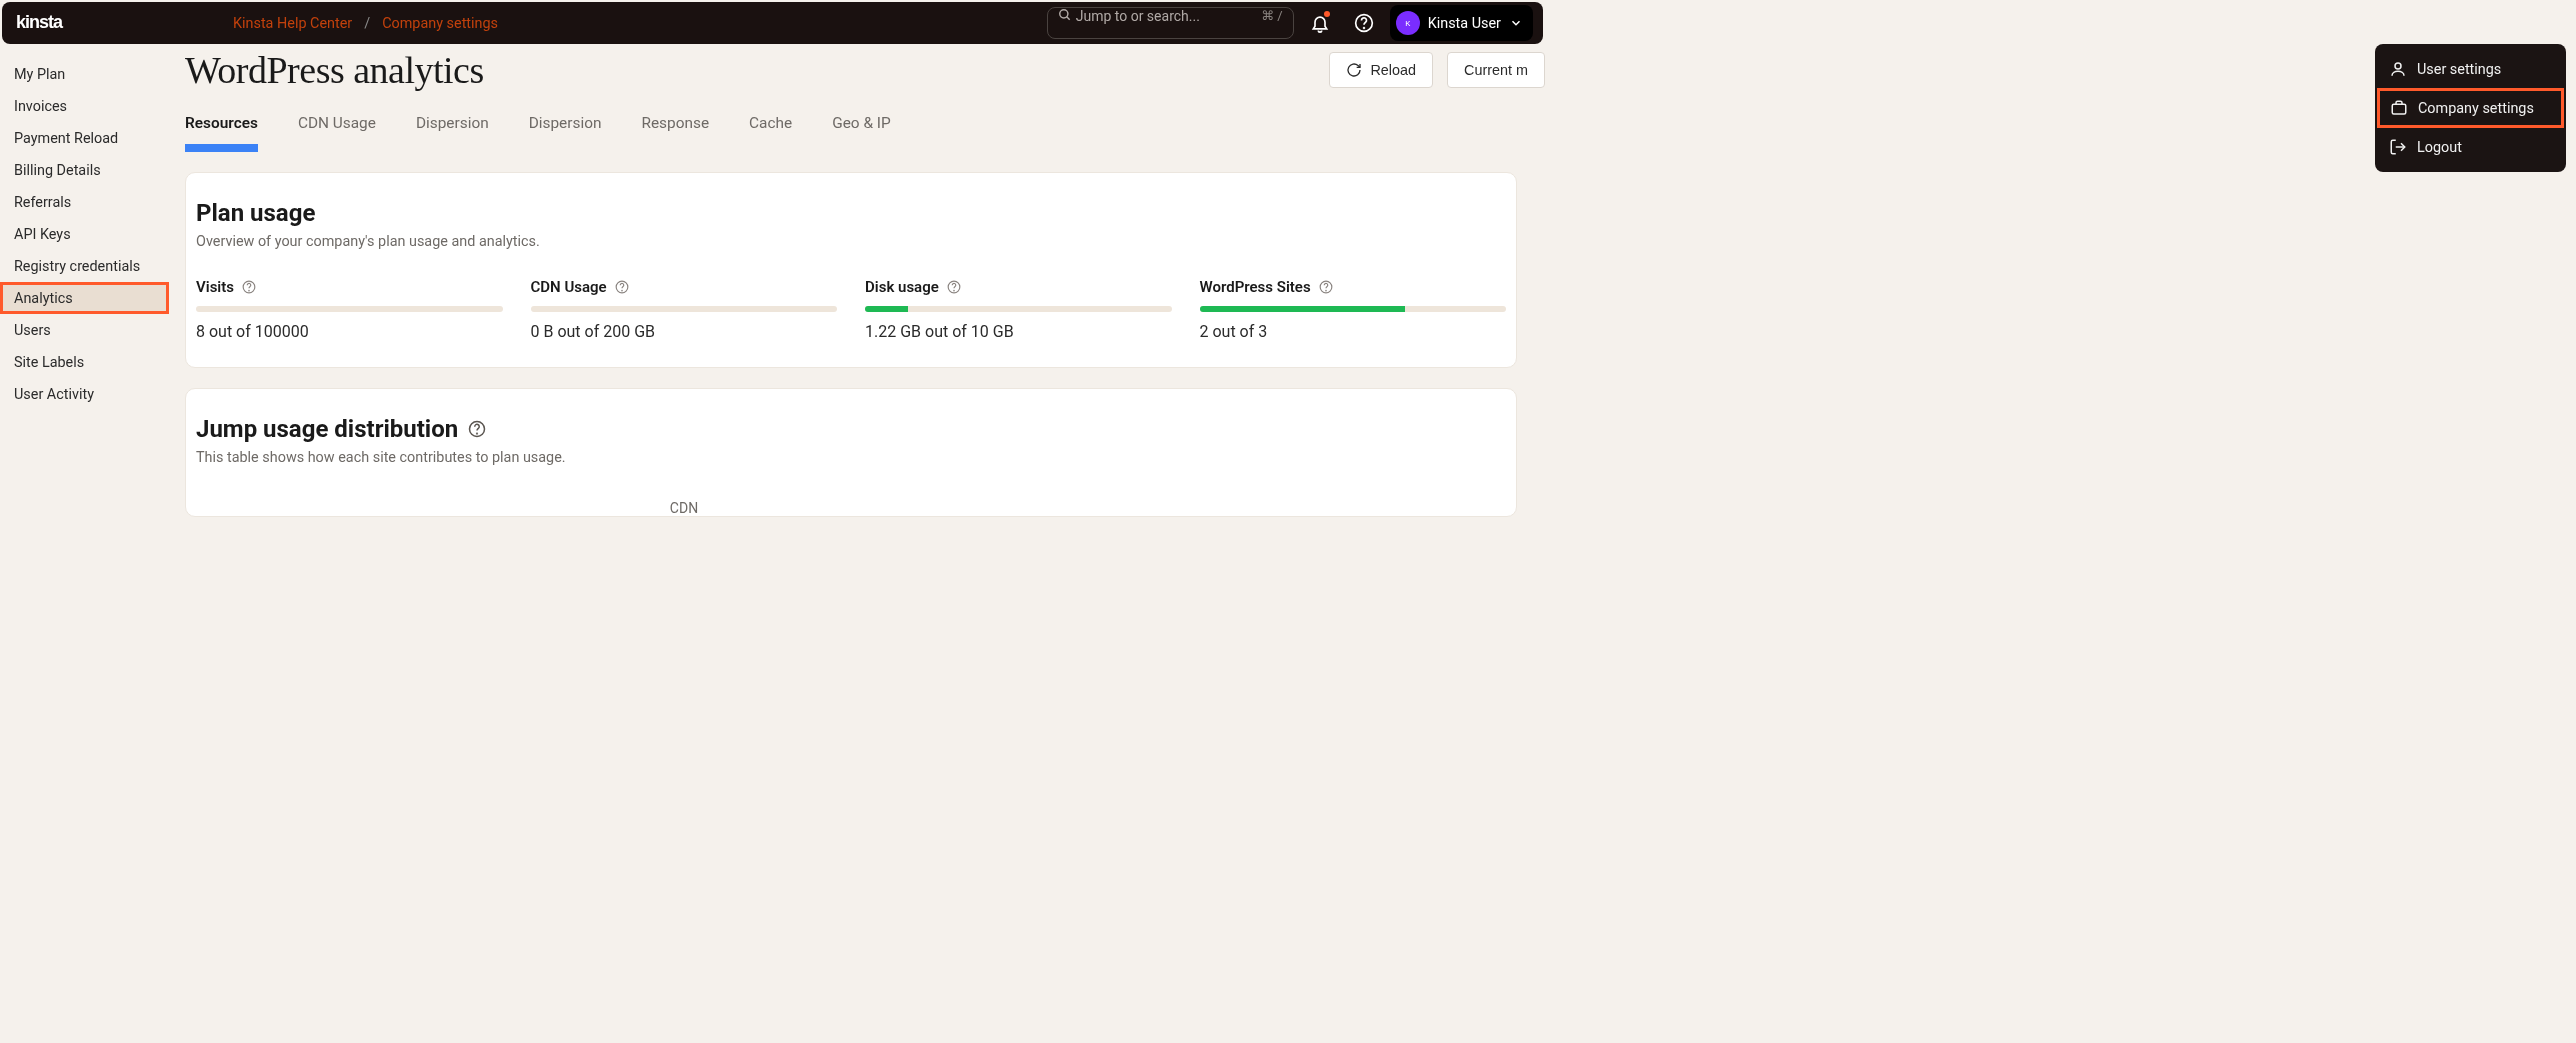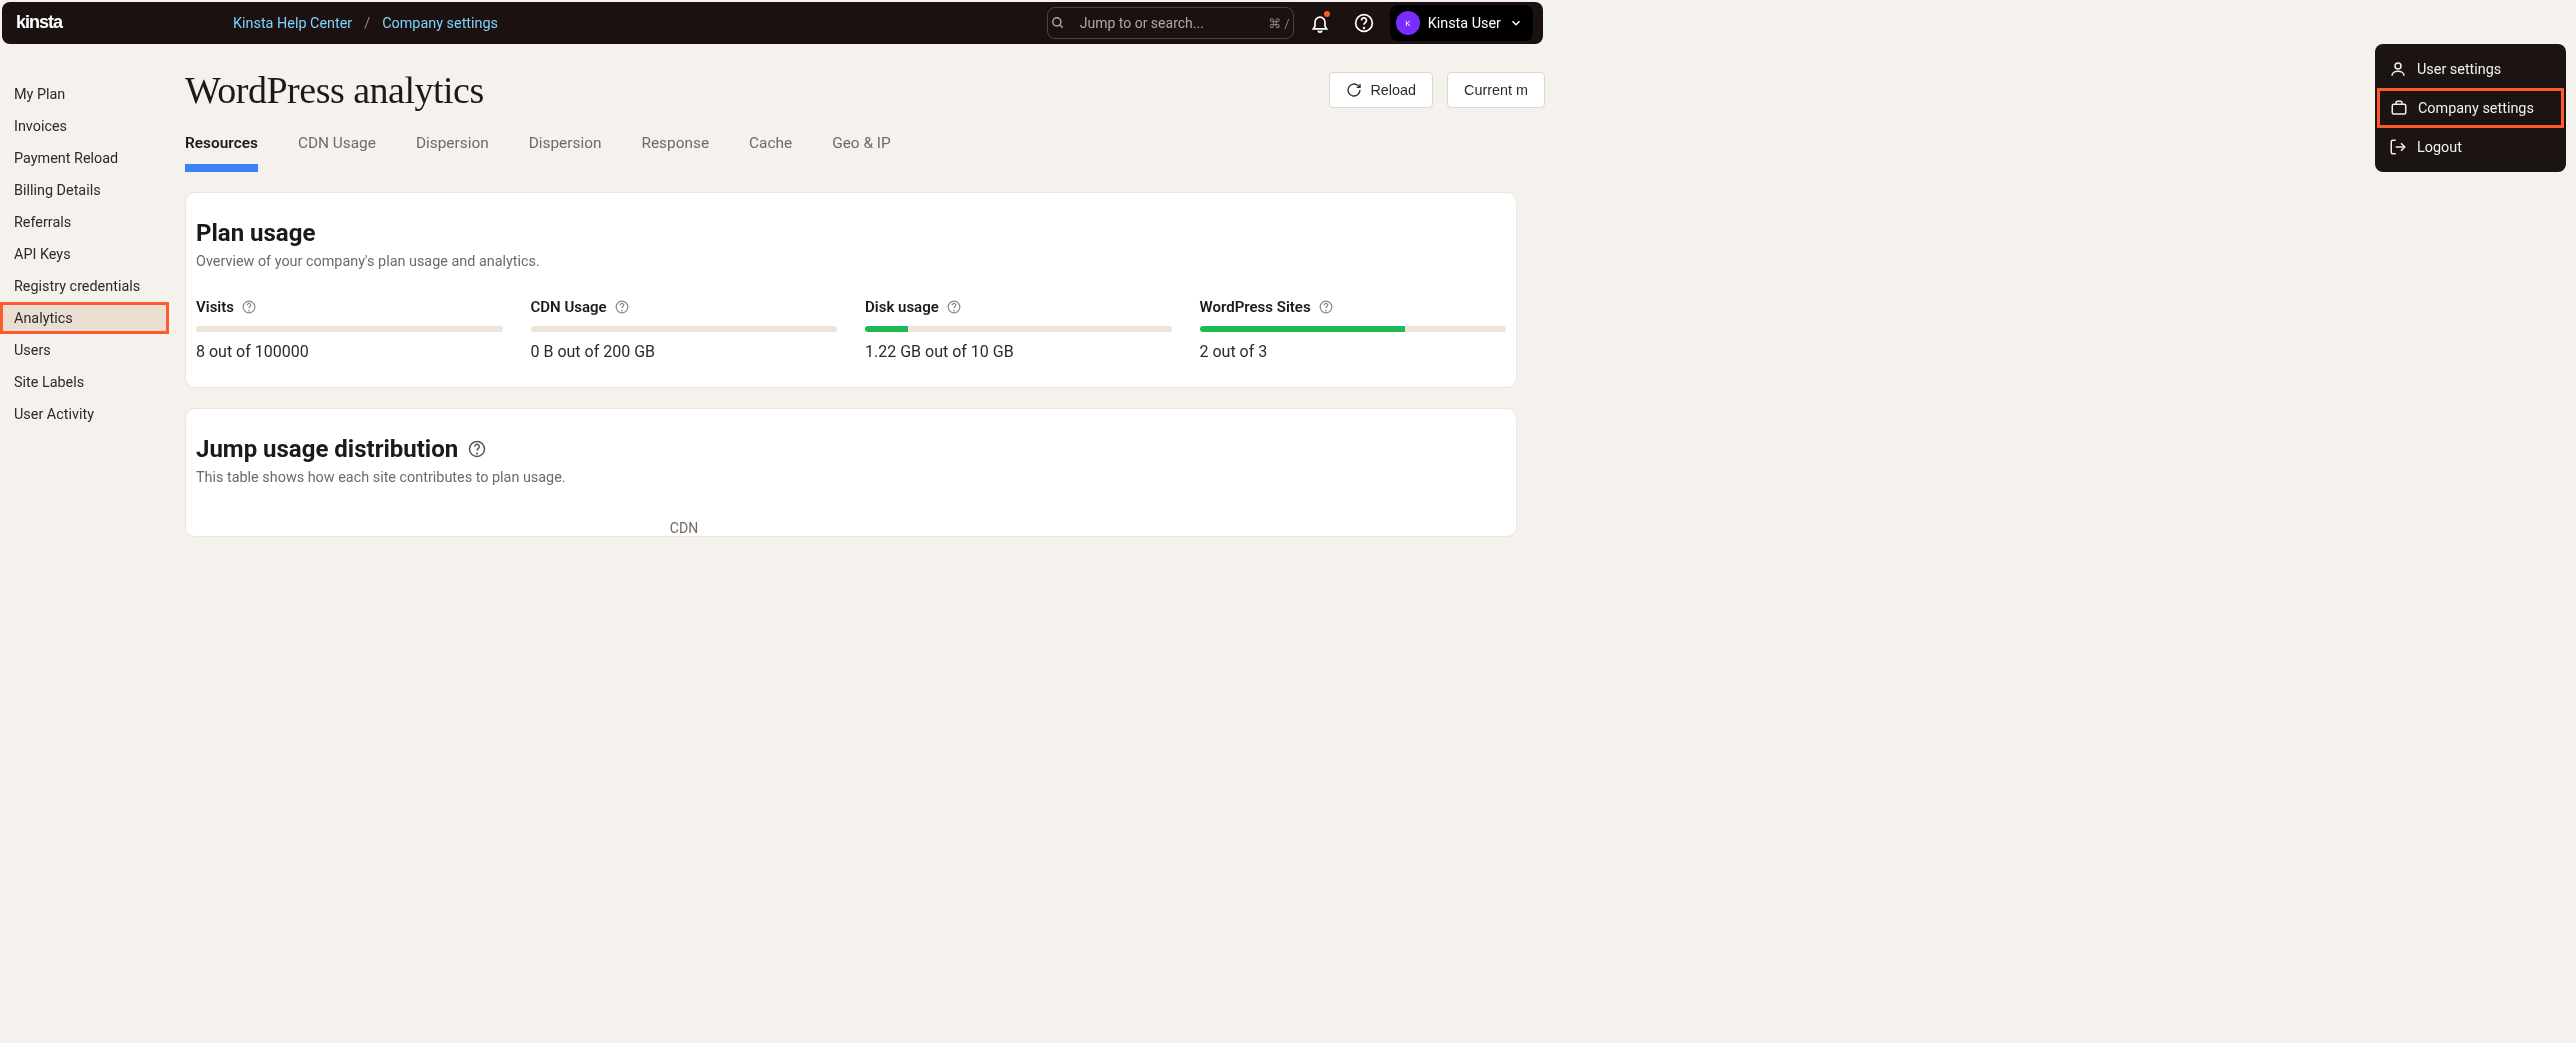--- a/index.html
+++ b/index.html
@@ -28,31 +28,31 @@
     letter-spacing: -0.5px;
     margin-right: 139px;
   }
   .breadcrumb {
     display: flex;
     align-items: center;
     gap: 12px;
     font-size: 14.4px;
   }
   .breadcrumb .sep { color: #8a8a8a; }
-  .bc-link { color: #7dd3fc; }
+  .bc-link { color: #c2410c; }
   .topbar-spacer { flex: 1; }
   .search-box {
     width: 247px;
     height: 32px;
     border: 1px solid #4a4340;
     border-radius: 8px;
     display: flex;
-    align-items: center;
-    padding: 0 3px;
-    gap: 15px;
+    align-items: flex-start;
+    padding: 0 10px;
+    gap: 4px;
     color: #b0a9a6;
     font-size: 14px;
   }
   .search-box .kbd { margin-left: auto; color: #8a8480; font-size: 13px; }
   .icon-btn {
     width: 36px;
     height: 36px;
     display: flex;
     align-items: center;
     justify-content: center;
@@ -109,21 +109,21 @@
     font-size: 14.4px;
   }
   .user-menu .item.highlight {
     border: 3px solid #ff5a2b;
     border-radius: 0;
     margin: 0 2px;
     padding: 8px 10px;
   }
   .body-wrap {
     display: flex;
-    margin-top: 20px;
+    margin-top: 0;
   }
   .sidebar {
     width: 169px;
     padding-top: 14px;
   }
   .side-item {
     height: 32px;
     padding: 0 14px;
     display: flex;
     align-items: center;

